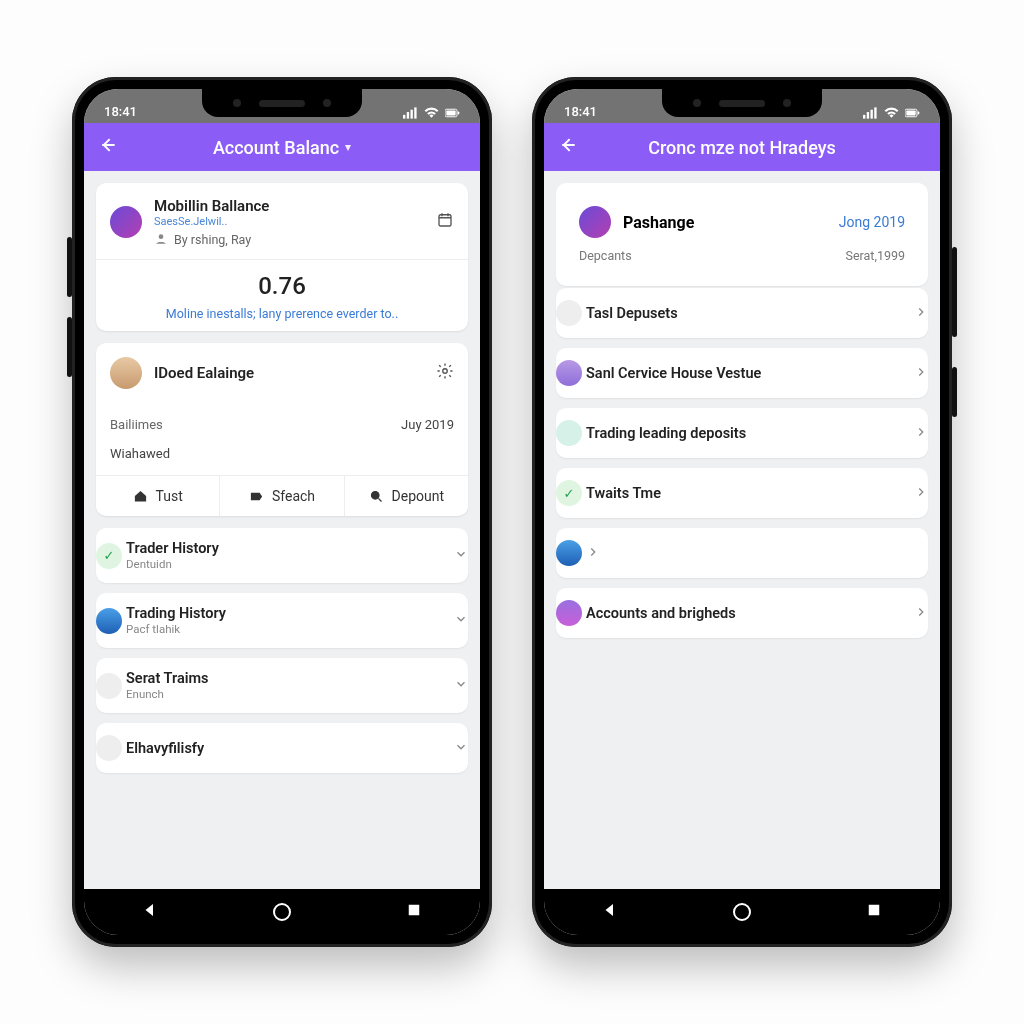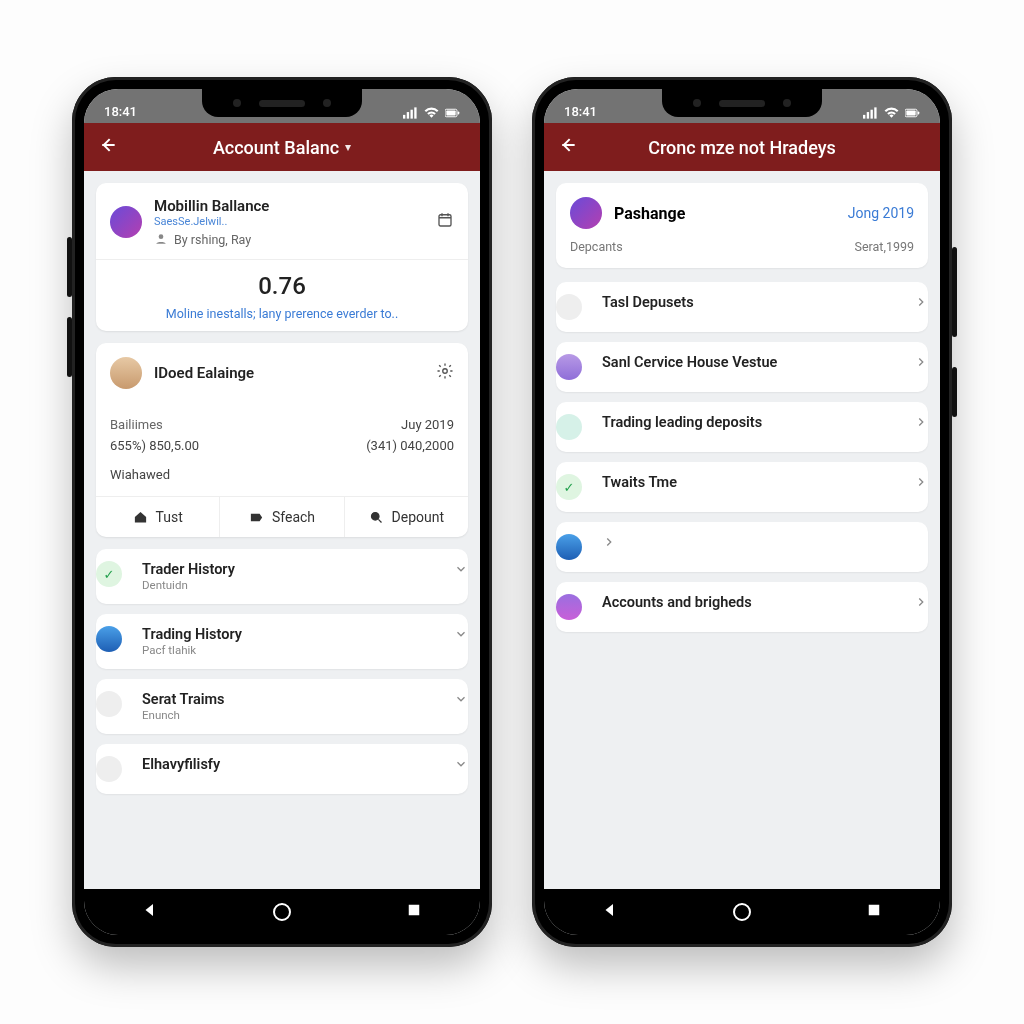--- a/index.html
+++ b/index.html
@@ -46,21 +46,21 @@
 
   .statusbar {
     height:34px; background:#737373; color:#fff;
     display:flex; align-items:flex-end; justify-content:space-between;
     padding:0 20px 4px; font-size:13px; font-weight:500;
   }
   .sb-icons { display:flex; gap:6px; align-items:center; }
   .sb-icons svg { width:15px; height:12px; fill:#fff; }
 
   .appbar {
-    height:48px; background:#7f1d1d; color:#fff;
+    height:48px; background:#8b5cf6; color:#fff;
     display:flex; align-items:center; padding:0 14px; gap:4px;
     font-size:18px; font-weight:500;
   }
   .appbar .back svg{ width:20px; height:20px; stroke:#fff; stroke-width:2.4; fill:none; }
   .appbar .title { flex:1; text-align:center; display:flex; justify-content:center; align-items:center; gap:6px;}
   .appbar .chev  { font-size:12px; opacity:.9;}
   .content { flex:1; overflow:hidden; padding:12px 12px 0; }
 
   .card {
     background:#fff; border-radius:10px; box-shadow:0 1px 2px rgba(0,0,0,.08);
@@ -89,21 +89,21 @@
   .actions .btn{
     flex:1; display:flex; align-items:center; justify-content:center; gap:8px;
     padding:12px 0; font-size:14px; color:#333; border-right:1px solid #eee;
   }
   .actions .btn:last-child{ border-right:none;}
   .actions svg{ width:15px; height:15px; fill:#333;}
 
   .listitem{
     background:#fff; border-radius:10px; box-shadow:0 1px 2px rgba(0,0,0,.06);
     margin-bottom:10px; padding:12px 0;
-    display:flex; gap:20px;
+    display:flex; align-items:center; gap:4px;
   }
   .listitem .txt{ flex:1;}
   .listitem .txt .t{ font-size:14.5px; font-weight:600; color:#222;}
   .listitem .txt .s{ font-size:11.5px; color:#888;}
   .listitem .chev svg{ width:14px; height:14px; stroke:#888; stroke-width:2.2; fill:none;}
   .circle{
     width:26px; height:26px; border-radius:50%; flex-shrink:0;
     display:flex; align-items:center; justify-content:center; font-size:13px;
   }
   .c-green{ background:#dff5e1; color:#22a04c;}
@@ -114,21 +114,21 @@
   .c-purple{ background:linear-gradient(#9a6fe0,#c85fd8);}
 
   .navbar{
     height:46px; background:#000; display:flex; justify-content:space-around; align-items:center;
   }
   .navbar svg{ width:18px; height:18px; fill:#fff;}
   .navbar .circ{ width:18px;height:18px;border:2px solid #fff;border-radius:50%;}
 
   
   .hdr-card{ background:#fff; border-radius:10px; box-shadow:0 1px 2px rgba(0,0,0,.06);
-    padding:14px; margin-bottom:14px;}
+    padding:23px; margin-bottom:2px;}
   .hdr-row{ display:flex; justify-content:space-between; align-items:center;}
   .link2{ color:#3a7bd5; font-size:14px;}
   .meta { display:flex; justify-content:space-between; font-size:12.5px; color:#777; margin-top:10px;}
 </style>
 </head>
 <body>
 
 <div class="phone left">
   <div class="screen">
     <div class="notch">
@@ -206,24 +206,20 @@
             <svg viewBox="0 0 24 24">
                 <circle cx="12" cy="12" r="3"></circle>
                 <path d="M12 2v3M12 19v3M4.2 4.2l2.1 2.1M17.7 17.7l2.1 2.1M2 12h3M19 12h3M4.2 19.8l2.1-2.1M17.7 6.3l2.1-2.1"></path>
               </svg>
           </span>
         </div>
         <div class="kv" style="margin-top:28px">
           <span class="k">Bailiimes</span>
           <span>Juy 2019</span>
         </div>
-        <div class="kv">
-          <span>655%) 850,5.00</span>
-          <span>(341) 040,2000</span>
-        </div>
         <div class="kv" style="margin-top:14px">
           <span>Wiahawed</span>
         </div>
         <div class="actions">
           <div class="btn">
             <svg viewBox="0 0 24 24">
                 <path d="M3 11 12 3l9 8v9H3z"></path>
               </svg>
             <span>Tust</span>
           </div>

